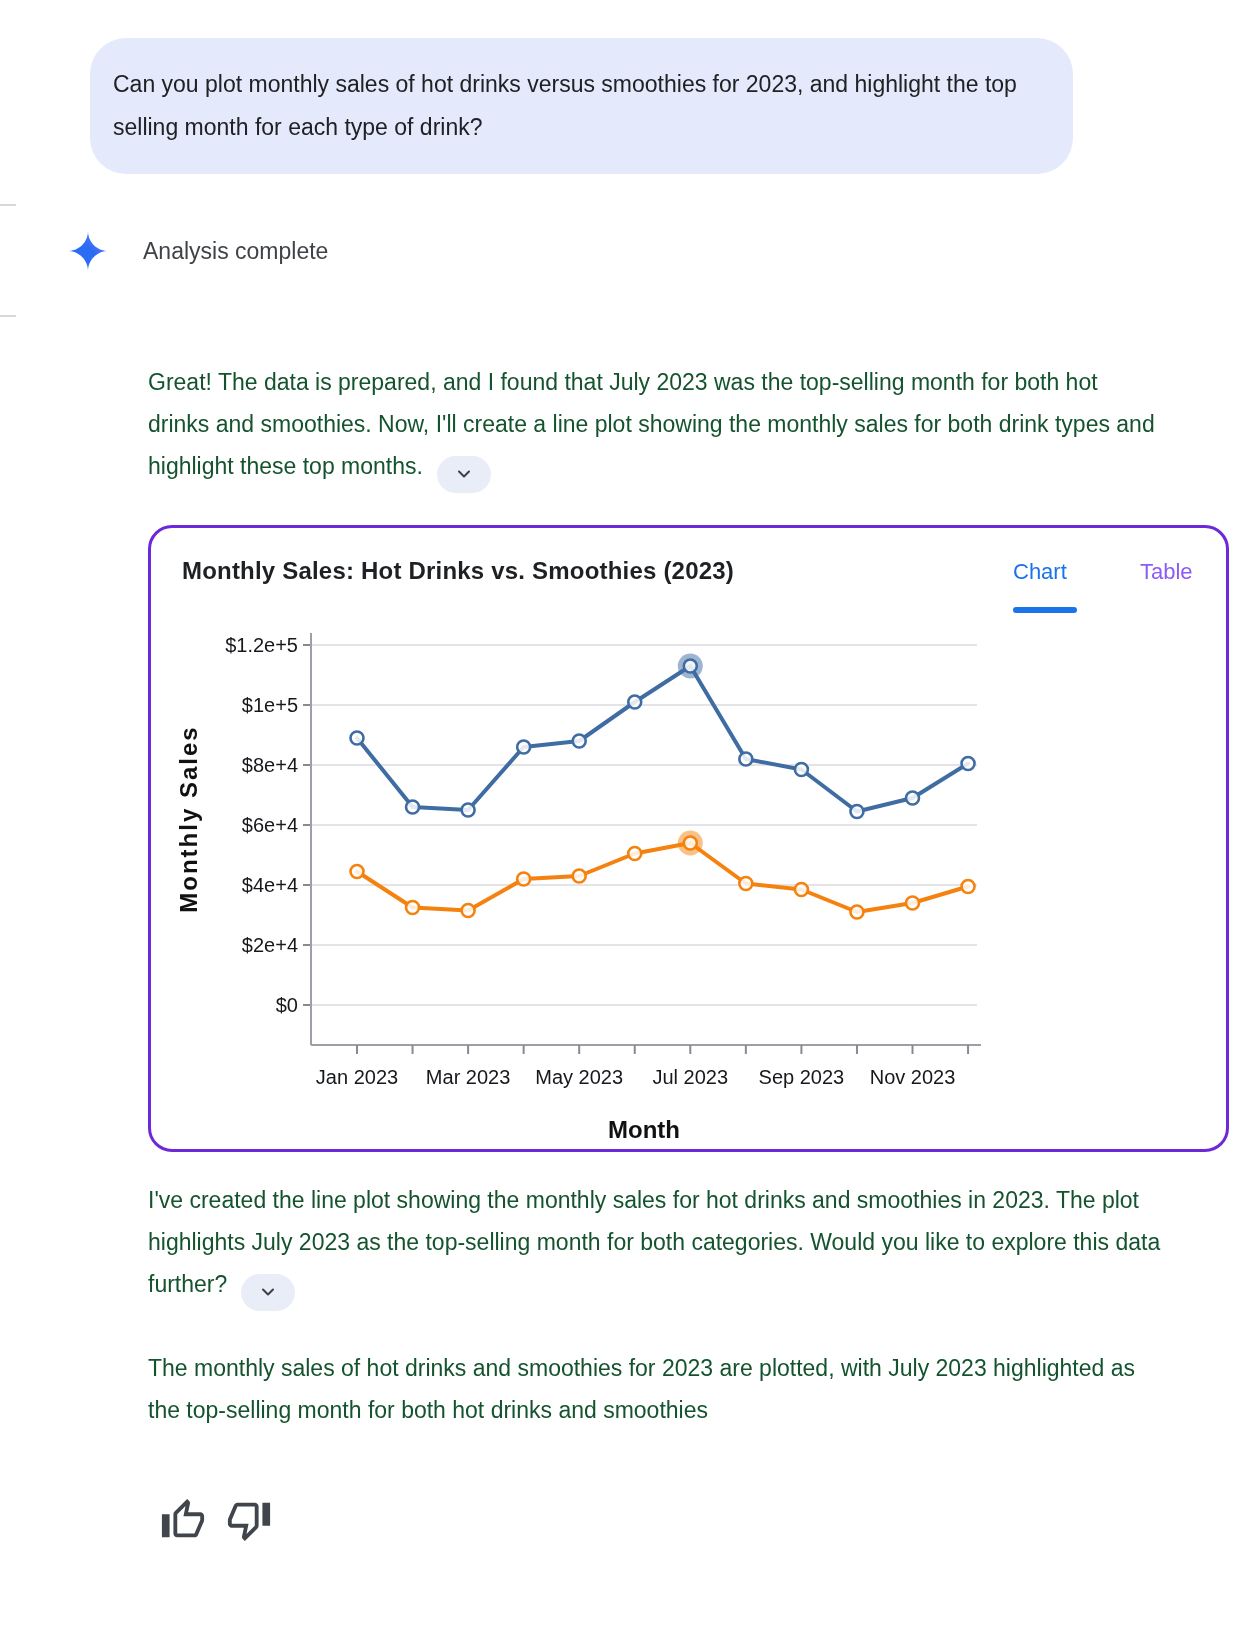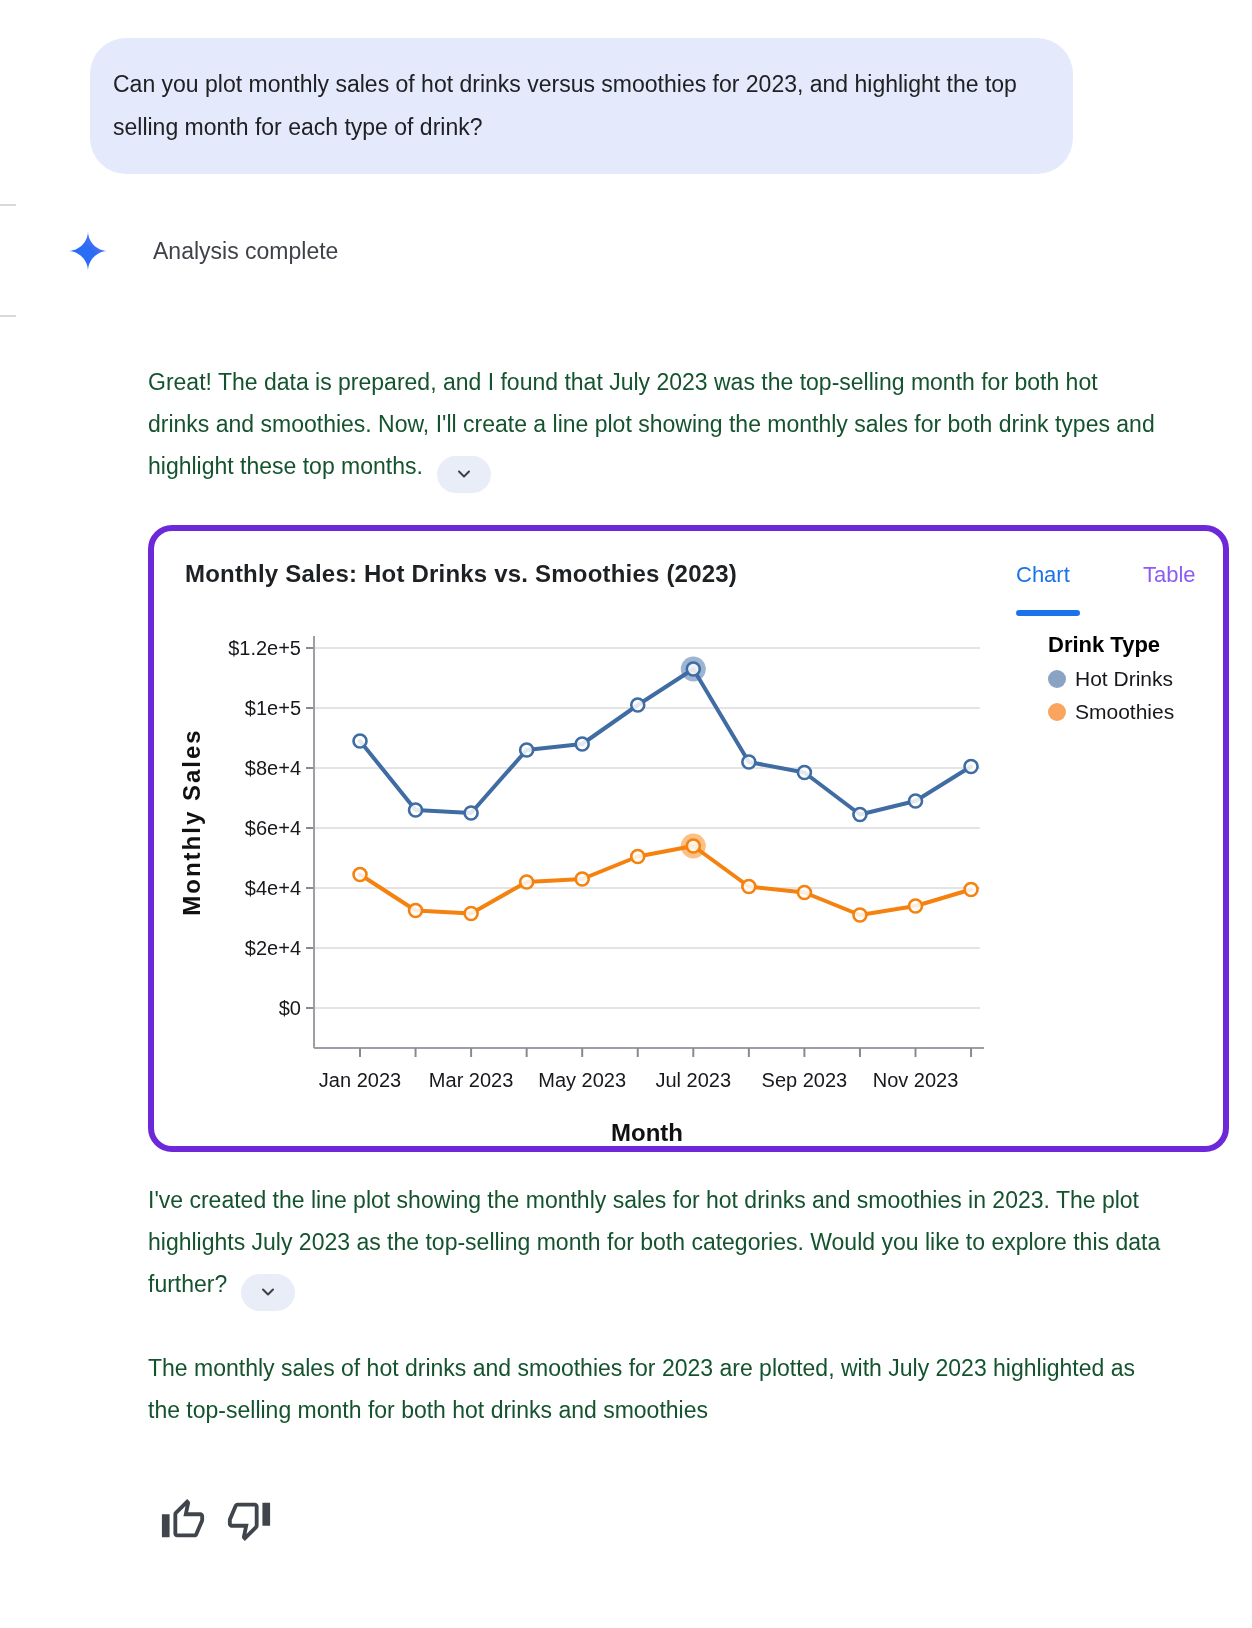--- a/index.html
+++ b/index.html
@@ -7,34 +7,34 @@
   .page{position:relative;width:1252px;height:1628px;background:#fff;overflow:hidden;padding-left:16px;}
 
   .edge-mark{position:absolute;left:0;width:16px;height:0;border-top:2px solid #d9d9d9;}
   .edge-mark.m1{top:204px;}
   .edge-mark.m2{top:315px;}
 
   .user-bubble{position:absolute;left:90px;top:38px;width:983px;box-sizing:border-box;
     background:#e4eafb;border-radius:36px;padding:25px 30px 25px 23px;
     font-size:23px;line-height:43px;color:#202124;}
 
-  .status-row{position:absolute;left:68px;top:231px;display:flex;align-items:center;gap:45px;}
+  .status-row{position:absolute;left:68px;top:231px;display:flex;align-items:center;gap:35px;}
   .sparkle{width:40px;height:40px;flex:0 0 auto;}
   .status-label{font-size:23px;color:#3f4349;}
 
   .para{position:absolute;left:148px;width:1016px;font-size:23px;line-height:42px;color:#14532d;}
   .para.p1{top:338px;}
   .para.p2{top:1156px;}
   .para.p3{top:1324px;}
 
   .pill{display:inline-flex;align-items:center;justify-content:center;width:54px;height:37px;
     background:#e8edf8;border-radius:19px;vertical-align:-10px;margin-left:14px;border:none;cursor:pointer;}
 
   .card{position:absolute;left:148px;top:525px;width:1081px;height:627px;box-sizing:border-box;
-    background:#fff;border:6px solid #6d28d9;border-radius:24px;}
+    background:#fff;border:3px solid #6d28d9;border-radius:24px;}
   .card-title{position:absolute;left:31px;top:29px;font-size:24px;font-weight:bold;color:#1e2124;letter-spacing:.2px;}
   .tab{position:absolute;top:31px;font-size:22px;cursor:pointer;background:none;border:none;padding:0;font-family:Liberation Sans, sans-serif;}
   .tab.chart{left:862px;color:#1a73e8;}
   .tab.table{left:989px;color:#8b5cf6;}
   .tab-underline{position:absolute;left:862px;top:79px;width:64px;height:6px;border-radius:3px;background:#1a73e8;}
 
   .legend{position:absolute;left:894px;top:101px;}
   .legend-title{font-size:22px;font-weight:bold;color:#000;}
   .legend-row{display:flex;align-items:center;gap:9px;margin-top:9px;}
   .legend-dot{width:18px;height:18px;border-radius:50%;flex:0 0 auto;}
@@ -78,31 +78,20 @@
           <path d="M6 9l6 6 6-6" fill="none" stroke="#3c4043" stroke-width="2.4" stroke-linecap="round" stroke-linejoin="round"></path>
         </svg>
       </button></p>
 
   <div class="card">
     <div class="card-title">Monthly Sales: Hot Drinks vs. Smoothies (2023)</div>
     <button class="tab chart">Chart</button>
     <button class="tab table">Table</button>
     <div class="tab-underline"></div>
 
-    <div class="legend">
-      <div class="legend-title">Drink Type</div>
-      <div class="legend-row">
-        <span class="legend-dot" style="background: rgb(138, 162, 196);"></span>
-        <span class="legend-label">Hot Drinks</span>
-      </div>
-      <div class="legend-row">
-        <span class="legend-dot" style="background: rgb(249, 165, 95);"></span>
-        <span class="legend-label">Smoothies</span>
-      </div>
-    </div>
 
     <svg id="chart-svg" width="850" height="543" viewBox="0 0 850 543">
         <line x1="160" y1="393" x2="826" y2="393" stroke="#e4e4e6" stroke-width="2"></line>
         <line x1="152" y1="393" x2="160" y2="393" stroke="#8a8a8a" stroke-width="2"></line>
         <text x="147" y="400" text-anchor="end" font-size="20" fill="#16181c">$0</text>
         <line x1="160" y1="333" x2="826" y2="333" stroke="#e4e4e6" stroke-width="2"></line>
         <line x1="152" y1="333" x2="160" y2="333" stroke="#8a8a8a" stroke-width="2"></line>
         <text x="147" y="340" text-anchor="end" font-size="20" fill="#16181c">$2e+4</text>
         <line x1="160" y1="273" x2="826" y2="273" stroke="#e4e4e6" stroke-width="2"></line>
         <line x1="152" y1="273" x2="160" y2="273" stroke="#8a8a8a" stroke-width="2"></line>

